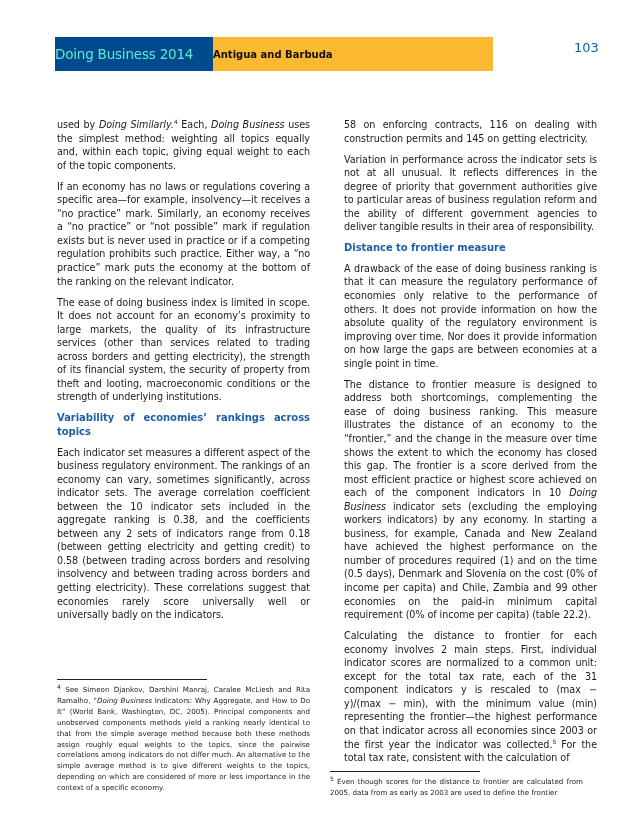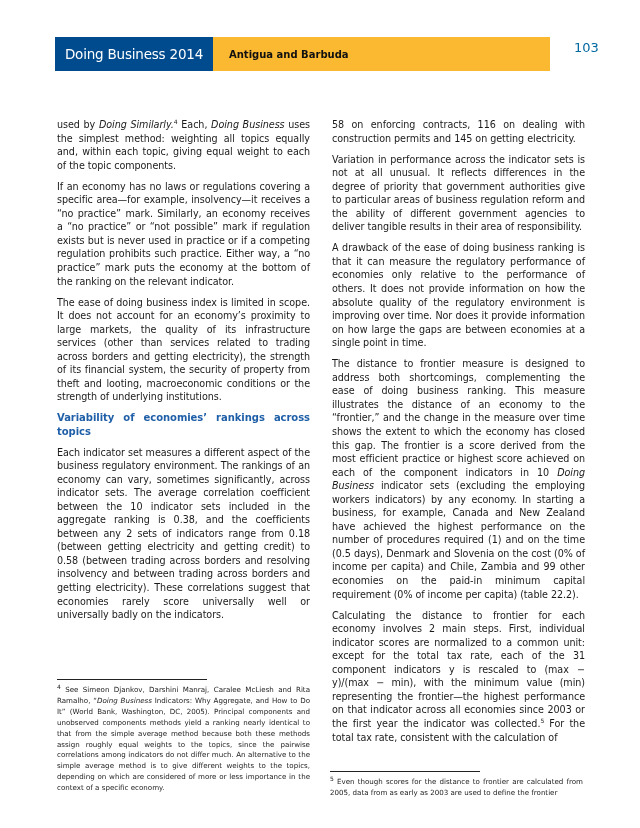--- a/index.html
+++ b/index.html
@@ -1,29 +1,29 @@
 <!DOCTYPE html>
 <html><head>
 <meta charset="utf-8">
 <style>
   html, body { margin:0; padding:0; background:#ffffff; }
   body { width:640px; height:828px; position:relative; overflow:hidden;
          font-family:"DejaVu Sans", sans-serif; color:#1a1a1a; }
   .hdr-blue { position:absolute; left:55px; top:37px; width:158px; height:34px;
-              background:#004b8d; color:#ffffff; font-size:13.5px;
+              background:#004b8d; color:#5eead4; font-size:13.5px;
               font-family:"DejaVu Sans", sans-serif; display:flex; align-items:center;
-              justify-content:center; letter-spacing:-0.2px; }
-  .hdr-yellow { position:absolute; left:213px; top:37px; width:337px; height:34px;
+              letter-spacing:-0.2px; }
+  .hdr-yellow { position:absolute; left:213px; top:37px; width:280px; height:34px;
                 background:#fbb931; color:#111; font-size:10px; font-weight:bold;
-                display:flex; align-items:center; padding-left:16px; box-sizing:border-box; }
+                display:flex; align-items:center; box-sizing:border-box; }
   .pageno { position:absolute; left:574px; top:40px; font-size:13px; color:#0369a1; }
   .col { position:absolute; top:118px; width:253px; font-size:9.6px; line-height:13.55px;
          text-align:justify; letter-spacing:-0.05px; }
   .col.left { left:57px; }
-  .col.right { left:332px; }
+  .col.right { left:344px; }
   .col p { margin:0 0 7.5px 0; }
   .h-sub { color:#1f5fa8; font-size:10px; margin:0 0 7px 0;font-weight:bold; }
   .h-sub.bold { font-weight:bold; }
   sup { font-size:6px; line-height:0; vertical-align:super; }
   .fn-rule { position:absolute; height:1px; background:#222; }
   .fn { position:absolute; width:253px; font-size:7.1px; line-height:10.9px;
         text-align:justify; color:#222; }
 </style>
 </head>
 <body>
@@ -47,20 +47,21 @@
 </div>
 
 <div class="fn-rule" style="left:57px; top:679px; width:150px;"></div>
 <div class="fn" style="left:57px; top:685px;">
   <sup>4</sup><span> See Simeon Djankov, Darshini Manraj, Caralee McLiesh and Rita Ramalho, “</span><i>Doing Business</i><span> Indicators: Why Aggregate, and How to Do It” (World Bank, Washington, DC, 2005). Principal components and unobserved components methods yield a ranking nearly identical to that from the simple average method because both these methods assign roughly equal weights to the topics, since the pairwise correlations among indicators do not differ much. An alternative to the simple average method is to give different weights to the topics, depending on which are considered of more or less importance in the context of a specific economy.</span>
 </div>
 
 <div class="col right">
   <p>58 on enforcing contracts, 116 on dealing with construction permits and 145 on getting electricity.</p>
   <p>Variation in performance across the indicator sets is not at all unusual. It reflects differences in the degree of priority that government authorities give to particular areas of business regulation reform and the ability of different government agencies to deliver tangible results in their area of responsibility.</p>
+  <div class="h-sub bold">Distance to frontier measure</div>
   <p>A drawback of the ease of doing business ranking is that it can measure the regulatory performance of economies only relative to the performance of others. It does not provide information on how the absolute quality of the regulatory environment is improving over time. Nor does it provide information on how large the gaps are between economies at a single point in time.</p>
   <p>
     <span>The distance to frontier measure is designed to address both shortcomings, complementing the ease of doing business ranking. This measure illustrates the distance of an economy to the “frontier,” and the change in the measure over time shows the extent to which the economy has closed this gap. The frontier is a score derived from the most efficient practice or highest score achieved on each of the component indicators in 10 </span><i>Doing Business</i><span> indicator sets (excluding the employing workers indicators) by any economy. In starting a business, for example, Canada and New Zealand have achieved the highest performance on the number of procedures required (1) and on the time (0.5 days), Denmark and Slovenia on the cost (0% of income per capita) and Chile, Zambia and 99 other economies on the paid-in minimum capital requirement (0% of income per capita) (table 22.2).</span>
   </p>
   <p>
     <span>Calculating the distance to frontier for each economy involves 2 main steps. First, individual indicator scores are normalized to a common unit: except for the total tax rate, each of the 31 component indicators y is rescaled to (max − y)/(max − min), with the minimum value (min) representing the frontier—the highest performance on that indicator across all economies since 2003 or the first year the indicator was collected.</span><sup>5</sup><span> For the total tax rate, consistent with the calculation of</span>
   </p>
 </div>
 
 <div class="fn-rule" style="left:330px; top:771px; width:150px;"></div>

